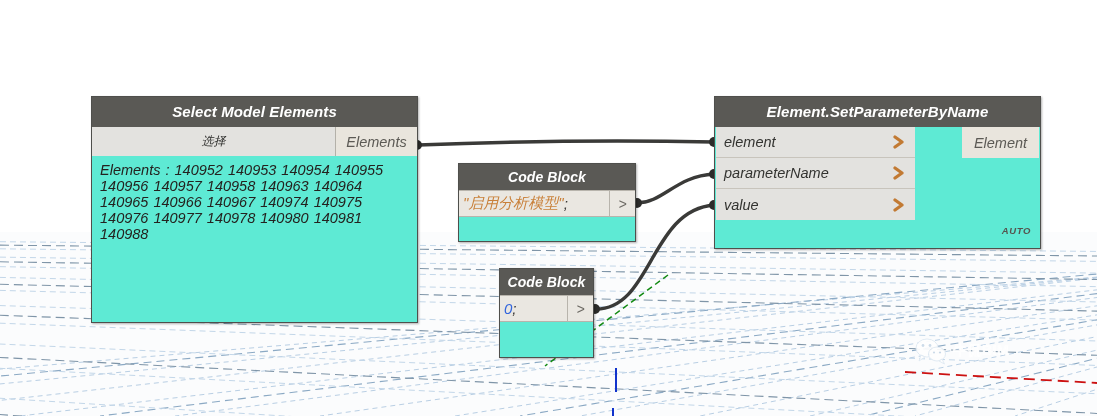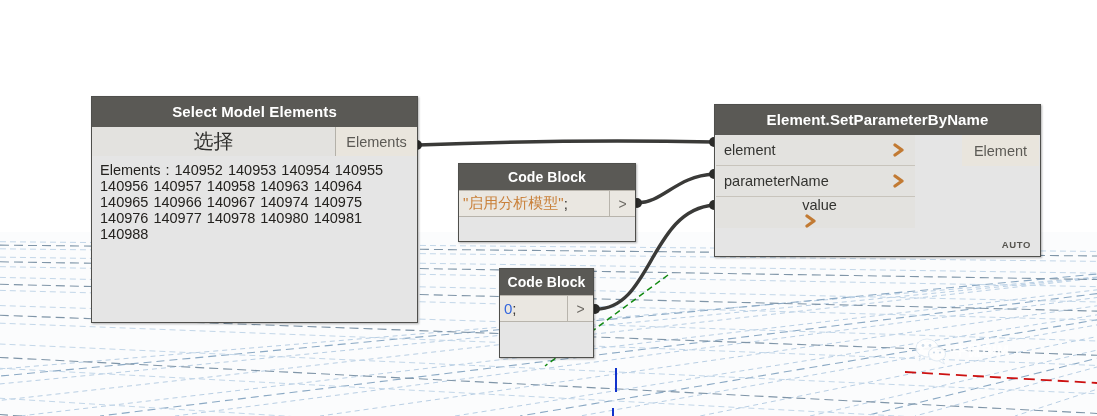--- a/index.html
+++ b/index.html
@@ -30,22 +30,23 @@
     left: 0; top: 0;
     width: 1097px;
     height: 416px;
     pointer-events: none;
   }
   
   .node {
     position: absolute;
     box-sizing: border-box;
     border: 1px solid #4f4f4c;
-    background: #e5e5e5;
+    background: #5eead4;
     box-shadow: 1px 1px 2px rgba(0,0,0,0.30);
+    font-style: italic;
   }
   .node-header {
     background: #5a5955;
     color: #ffffff;
     font-weight: bold;
     text-align: center;
     letter-spacing: .1px;
     white-space: nowrap;
     overflow: hidden;
   }
@@ -248,61 +249,61 @@
     <circle cx="714" cy="142" r="5" fill="#2c2c2a"></circle>
     <circle cx="637" cy="203" r="5" fill="#2c2c2a"></circle>
     <circle cx="714" cy="174" r="5" fill="#2c2c2a"></circle>
     <circle cx="595" cy="309" r="5" fill="#2c2c2a"></circle>
     <circle cx="714" cy="205" r="5" fill="#2c2c2a"></circle>
   </svg>
 
   <div class="node" style="left:91px; top:96px; width:327px; height:227px;">
     <div class="node-header" style="height:30px; line-height:30px; font-size:15px;">Select Model Elements</div>
     <div class="sme-row" style="height:29px;">
-      <div class="sme-button" style="font-size:20px;">选择</div>
+      <div class="sme-button" style="font-size:12px;">选择</div>
       <div class="out-port" style="width:81px; font-size:14.5px;">Elements</div>
     </div>
     <div class="node-body" style="height:166px;">
       <div class="sme-preview" style="font-size:14.5px;">Elements : 140952 140953 140954 140955 140956 140957 140958 140963 140964 140965 140966 140967 140974 140975 140976 140977 140978 140980 140981 140988</div>
     </div>
   </div>
 
-  <div class="node" style="left:714px; top:96px; width:327px; height:153px;margin-top:8px;">
+  <div class="node" style="left:714px; top:96px; width:327px; height:153px;">
     <div class="node-header" style="height:30px; line-height:30px; font-size:15px;">Element.SetParameterByName</div>
 
     <div class="in-port" style="top:30px; width:199px; height:31px;">
       <span class="in-port-label" style="font-size:14.5px;">element</span>
       <span class="chev">
         <svg width="13" height="14" viewBox="0 0 13 14">
             <path d="M2 2 L9 7 L2 12" fill="none" stroke="#c27a33" stroke-width="3.2" stroke-linejoin="round" stroke-linecap="round"></path>
           </svg>
       </span>
     </div>
 
     <div class="in-port" style="top:61px; width:199px; height:31px;gap:29px;">
       <span class="in-port-label" style="font-size:14.5px;">parameterName</span>
       <span class="chev">
         <svg width="13" height="14" viewBox="0 0 13 14">
             <path d="M2 2 L9 7 L2 12" fill="none" stroke="#c27a33" stroke-width="3.2" stroke-linejoin="round" stroke-linecap="round"></path>
           </svg>
       </span>
     </div>
 
-    <div class="in-port" style="top:92px; width:199px; height:31px; border-bottom:none;flex-direction:column;">
+    <div class="in-port" style="top:92px; width:199px; height:31px; border-bottom:none;">
       <span class="in-port-label" style="font-size:14.5px;">value</span>
       <span class="chev">
         <svg width="13" height="14" viewBox="0 0 13 14">
             <path d="M2 2 L9 7 L2 12" fill="none" stroke="#c27a33" stroke-width="3.2" stroke-linejoin="round" stroke-linecap="round"></path>
           </svg>
       </span>
     </div>
 
     <div class="spbn-out" style="right:1px; top:30px; width:77px; height:31px; font-size:14.5px;">Element</div>
 
-    <div class="auto-tag" style="right:9px; bottom:6px;">AUTO</div>
+    <div class="auto-tag" style="right:9px; bottom:12px;">AUTO</div>
   </div>
 
   <div class="node" style="left:458px; top:163px; width:178px; height:79px;">
     <div class="node-header" style="height:26px; line-height:26px; font-size:14px;">Code Block</div>
     <div class="cb-row" style="left:0; top:26px; width:176px; height:27px;">
       <div class="cb-code" style="font-size:15px;">
         <span class="cb-str">"启用分析模型"</span>
           <span class="cb-punct">;</span>
       </div>
       <div class="cb-outport" style="font-size:14px;">&gt;</div>

